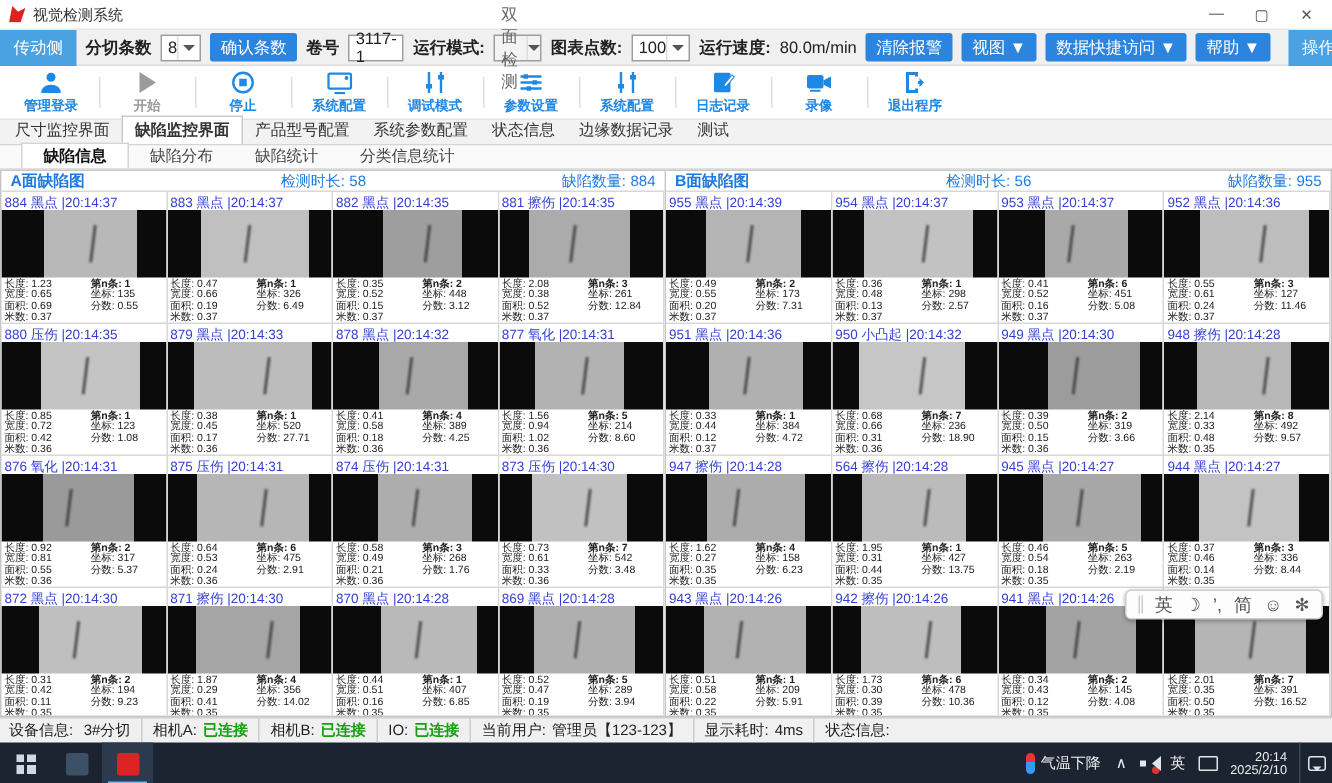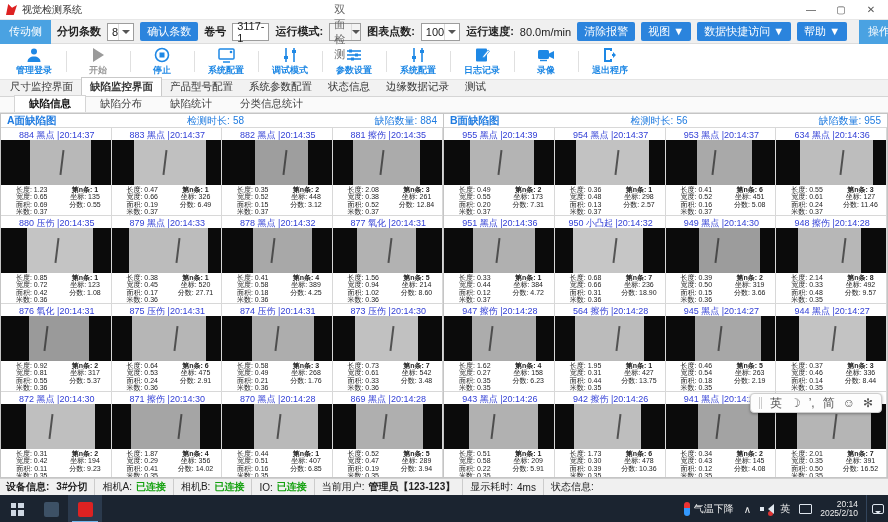--- a/index.html
+++ b/index.html
@@ -63,38 +63,38 @@
     overflow:hidden; }
   .panel + .panel { border-left:none; }
   .panel-head { height:14px; display:flex; align-items:center; font-size:10px;
     color:#1f7be0; background:#fff; border-bottom:1px solid #d8d8d8; padding:0 6px; }
   .panel-head .ptitle { font-weight:bold; font-size:10.5px; }
   .panel-head .pmid { margin:0 auto; }
   .panel-head b { font-weight:normal; margin-left:3px; }
   .grid { flex:1; display:grid; grid-template-columns:repeat(4,1fr);
     grid-auto-rows:88px; overflow:hidden; }
   .cell { border-right:1px solid #d8d8d8; border-bottom:1px solid #d8d8d8;
-    display:flex; flex-direction:column; background:#fff; overflow:hidden;text-align:center; }
+    display:flex; flex-direction:column; background:#fff; overflow:hidden; }
   .cell-head { height:13px; font-size:9px; color:#3340d6; padding:1px 0 0 2px;
     white-space:nowrap; overflow:hidden; }
   .cell-img { height:47px; position:relative; }
   .cell-img .mark { position:absolute; top:22%; width:2px; height:55%;
     background:#2e2e2e; opacity:.75; filter:blur(.6px); transform:rotate(7deg); }
   .cell-stats { flex:1; display:flex; font-size:7px; line-height:7.2px;
     color:#222; padding:1px 1px 0 2px; }
   .cs-l { width:54%; }
   .cs-r { width:46%; }
   .cs-r .strip { font-weight:bold; }
   .cell-stats div { white-space:nowrap; }
 
   
   .statusbar { height:17px; background:#f0f0f0; border-top:1px solid #d0d0d0;
     display:flex; align-items:center; gap:7px; font-size:10px; color:#222;
     padding:0 6px; white-space:nowrap; }
-  .statusbar .sb-b { font-weight:bold; }
+  .statusbar .sb-b { font-weight:normal; }
   .statusbar .ok { color:#13a10e; font-weight:bold; }
   .sb-box { border-left:1px solid #ccc; padding-left:7px; height:100%;
     display:flex; align-items:center; gap:4px; }
 
   
   .taskbar { height:28px; background:#1b2430; display:flex; align-items:center;
     color:#eee; }
   .tb-start { width:34px; height:100%; display:flex; align-items:center;
     justify-content:center; }
   .winlogo { width:13px; height:13px; display:grid; grid-template-columns:1fr 1fr;
@@ -674,21 +674,21 @@
               <div>米数: 0.37</div>
             </div>
             <div class="cs-r">
               <div class="strip">第n条: 6</div>
               <div>坐标: 451</div>
               <div>分数: 5.08</div>
             </div>
           </div>
         </div>
         <div class="cell">
-          <div class="cell-head">634 黑点 |20:14:36</div>
+          <div class="cell-head">952 黑点 |20:14:36</div>
           <div class="cell-img" style="background: linear-gradient(90deg, rgb(11, 11, 11) 0px, rgb(11, 11, 11) 22%, rgb(189, 189, 189) 22%, rgb(189, 189, 189) 88%, rgb(11, 11, 11) 88%, rgb(11, 11, 11) 100%);">
             <span class="mark" style="left: 59%;"></span>
           </div>
           <div class="cell-stats">
             <div class="cs-l">
               <div>长度: 0.55</div>
               <div>宽度: 0.61</div>
               <div>面积: 0.24</div>
               <div>米数: 0.37</div>
             </div>

